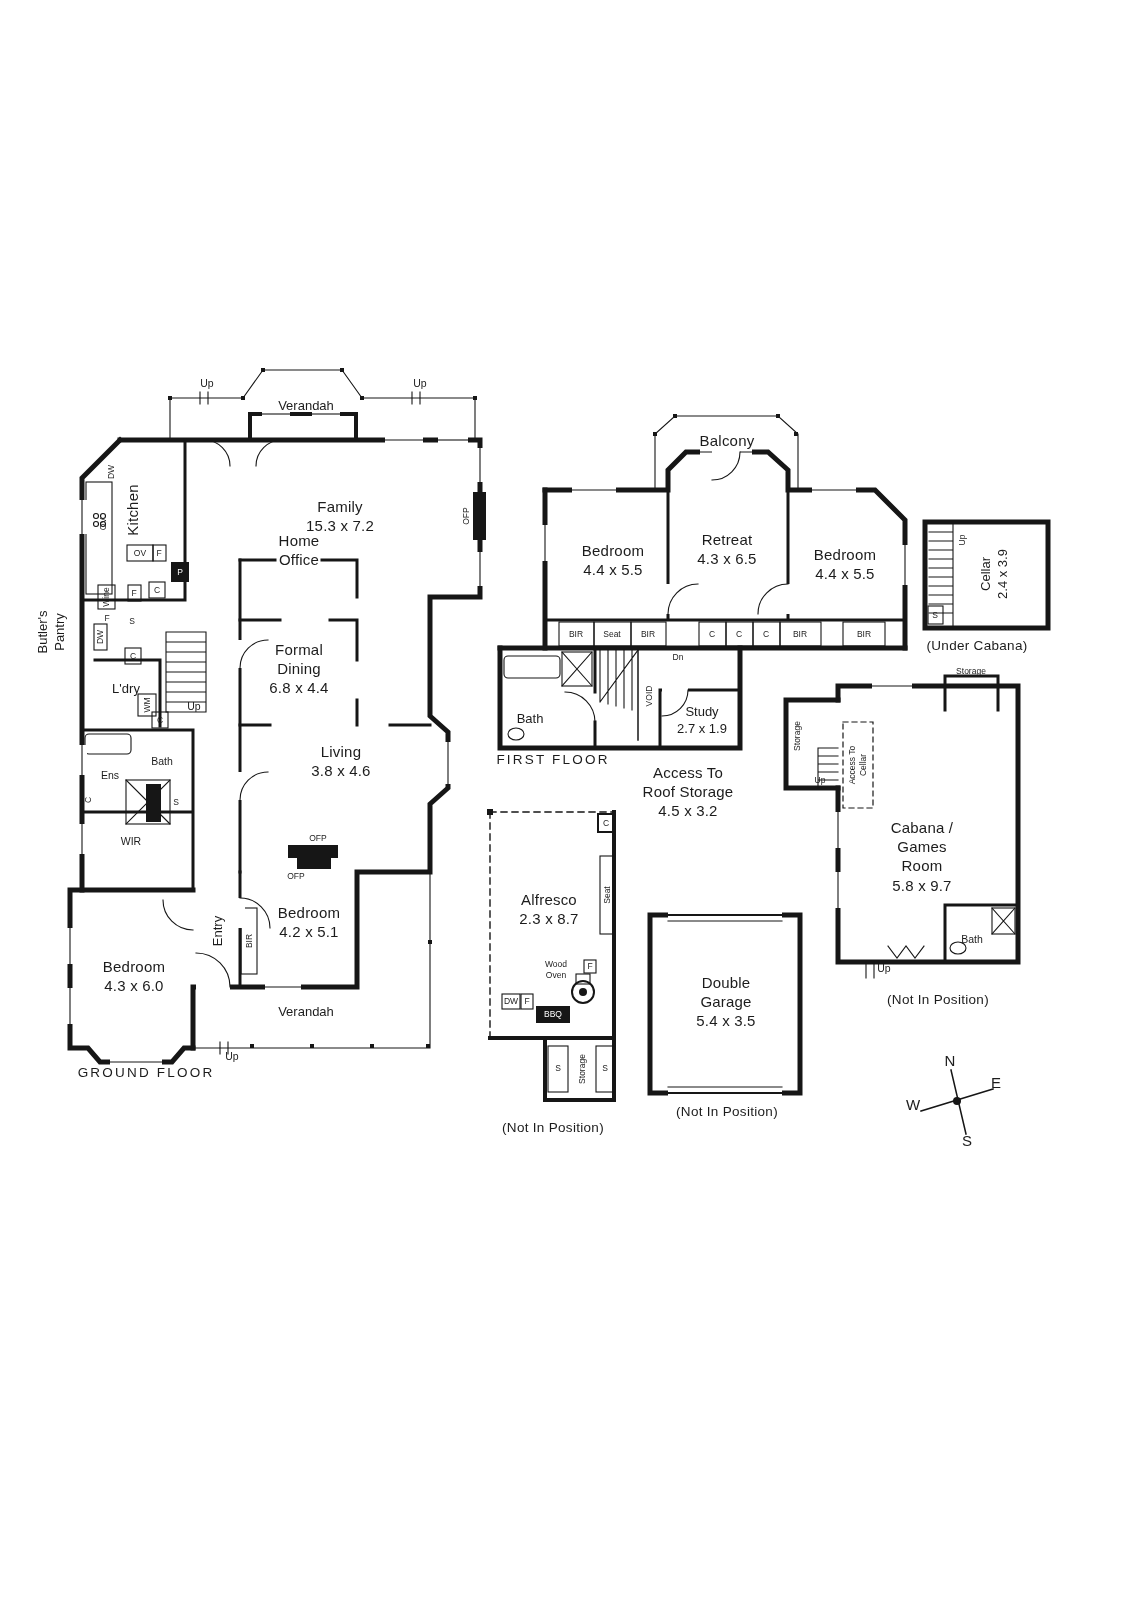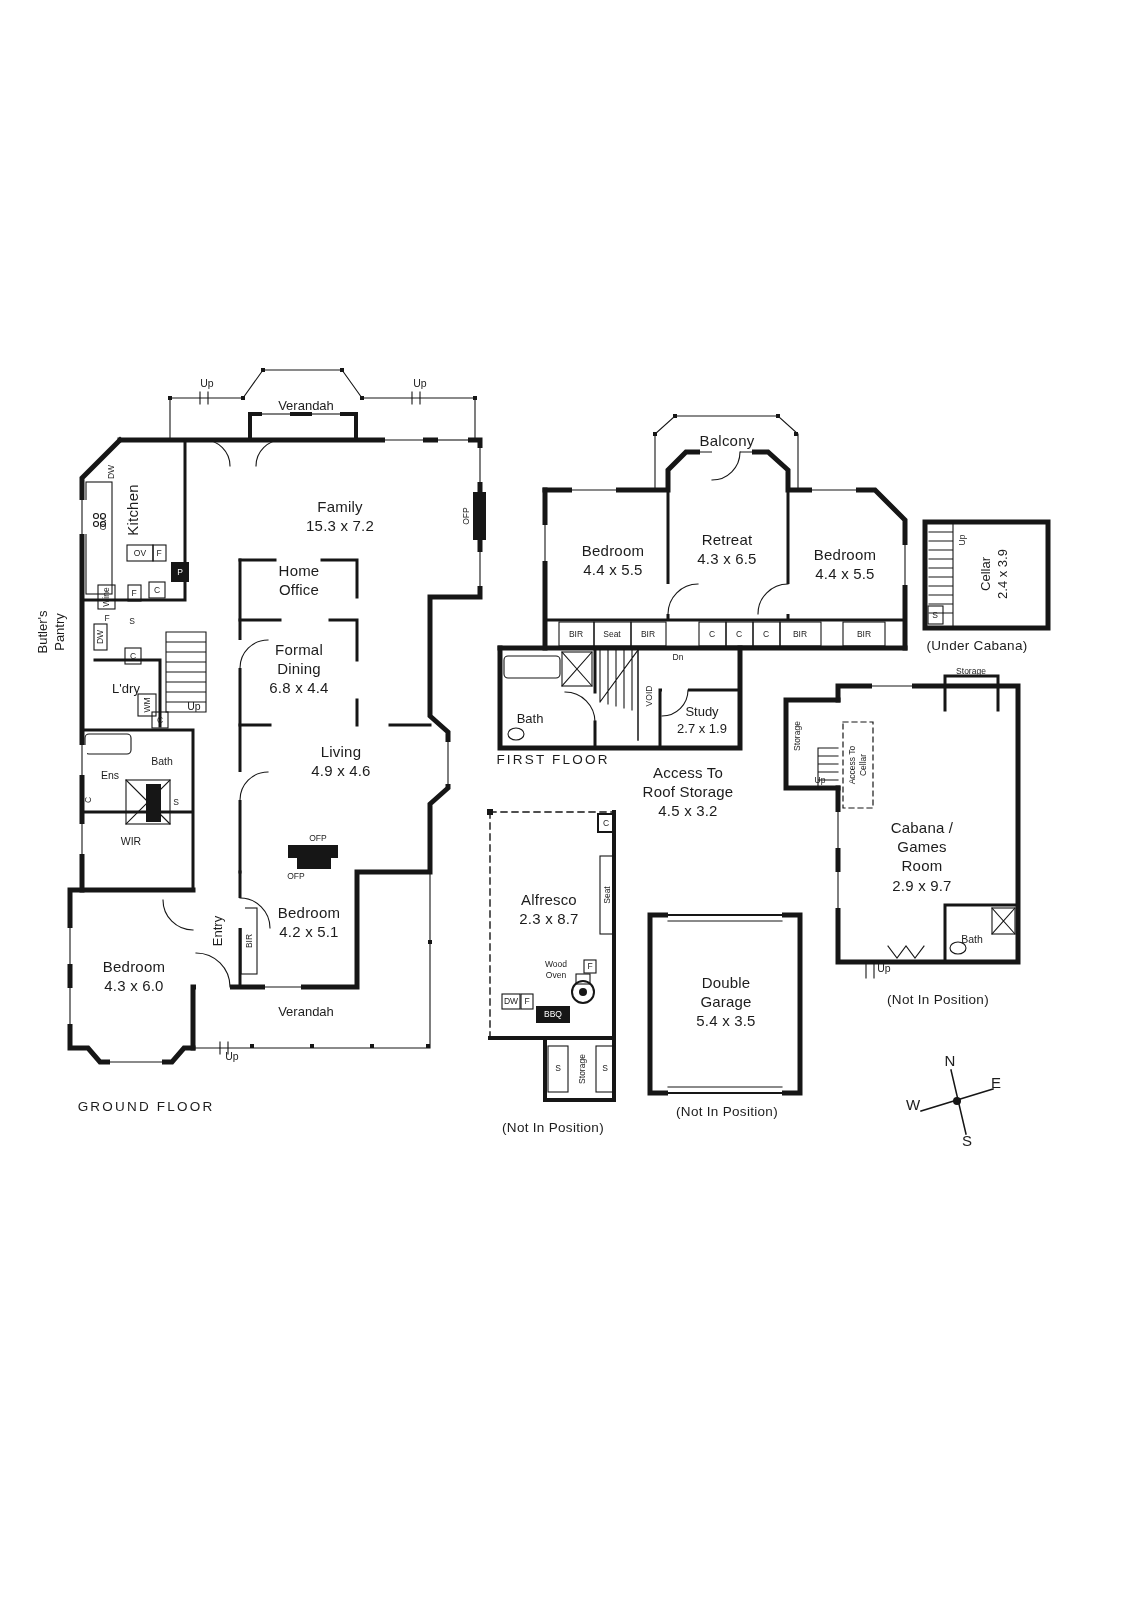--- a/index.html
+++ b/index.html
@@ -240,46 +240,46 @@
   </g>
 </svg>
 
 <div class="lbl small" style="left:207px;top:384px">Up</div>
 <div class="lbl sub" style="left:306px;top:406px">Verandah</div>
 <div class="lbl small" style="left:420px;top:384px">Up</div>
 <div class="lbl room" style="left:340px;top:516px">Family
 15.3 x 7.2</div>
 <div class="lbl room vert" style="left:133px;top:510px">Kitchen</div>
 <div class="lbl tiny vert" style="left:466px;top:516px">OFP</div>
-<div class="lbl room" style="left:299px;top:580px">Home
+<div class="lbl room" style="left:299px;top:550px">Home
 Office</div>
 <div class="lbl sub vert" style="left:52px;top:632px">Butler's
 Pantry</div>
 <div class="lbl room" style="left:299px;top:669px">Formal
 Dining
 6.8 x 4.4</div>
 <div class="lbl sub" style="left:126px;top:689px">L'dry</div>
 <div class="lbl small" style="left:194px;top:707px">Up</div>
 <div class="lbl room" style="left:341px;top:761px">Living
-4.9 x 4.6</div>
+3.8 x 4.6</div>
 <div class="lbl small" style="left:162px;top:762px">Bath</div>
 <div class="lbl small" style="left:110px;top:776px">Ens</div>
 <div class="lbl tiny" style="left:176px;top:802px">S</div>
 <div class="lbl small" style="left:131px;top:842px">WIR</div>
 <div class="lbl tiny" style="left:318px;top:838px">OFP</div>
 <div class="lbl tiny" style="left:296px;top:876px">OFP</div>
 <div class="lbl sub vert" style="left:218px;top:931px">Entry</div>
 <div class="lbl tiny vert" style="left:249px;top:941px">BIR</div>
 <div class="lbl room" style="left:309px;top:922px">Bedroom
 4.2 x 5.1</div>
 <div class="lbl room" style="left:134px;top:976px">Bedroom
 4.3 x 6.0</div>
 <div class="lbl sub" style="left:306px;top:1012px">Verandah</div>
 <div class="lbl small" style="left:232px;top:1057px">Up</div>
-<div class="lbl section" style="left:146px;top:1107px">GROUND FLOOR</div>
+<div class="lbl section" style="left:146px;top:1073px">GROUND FLOOR</div>
 
 <div class="lbl tiny vert" style="left:111px;top:472px">DW</div>
 <div class="lbl tiny vert" style="left:103px;top:524px">OV</div>
 <div class="lbl tiny" style="left:140px;top:553px">OV</div>
 <div class="lbl tiny" style="left:159px;top:553px">F</div>
 <div class="lbl tiny inv" style="left:180px;top:572px">P</div>
 <div class="lbl tiny" style="left:157px;top:590px">C</div>
 <div class="lbl tiny" style="left:134px;top:593px">F</div>
 <div class="lbl tiny vert" style="left:106px;top:597px">Wine</div>
 <div class="lbl tiny" style="left:107px;top:618px">F</div>
@@ -322,21 +322,21 @@
 <div class="lbl note" style="left:977px;top:646px">(Under Cabana)</div>
 
 <div class="lbl tiny" style="left:971px;top:671px">Storage</div>
 <div class="lbl tiny vert" style="left:797px;top:736px">Storage</div>
 <div class="lbl tiny" style="left:820px;top:780px">Up</div>
 <div class="lbl tiny vert" style="left:858px;top:765px">Access To
 Cellar</div>
 <div class="lbl room" style="left:922px;top:856px">Cabana /
 Games
 Room
-2.9 x 9.7</div>
+5.8 x 9.7</div>
 <div class="lbl small" style="left:972px;top:940px">Bath</div>
 <div class="lbl small" style="left:884px;top:969px">Up</div>
 <div class="lbl note" style="left:938px;top:1000px">(Not In Position)</div>
 
 <div class="lbl tiny" style="left:606px;top:823px">C</div>
 <div class="lbl room" style="left:549px;top:909px">Alfresco
 2.3 x 8.7</div>
 <div class="lbl tiny vert" style="left:607px;top:895px">Seat</div>
 <div class="lbl tiny" style="left:556px;top:970px">Wood
 Oven</div>

